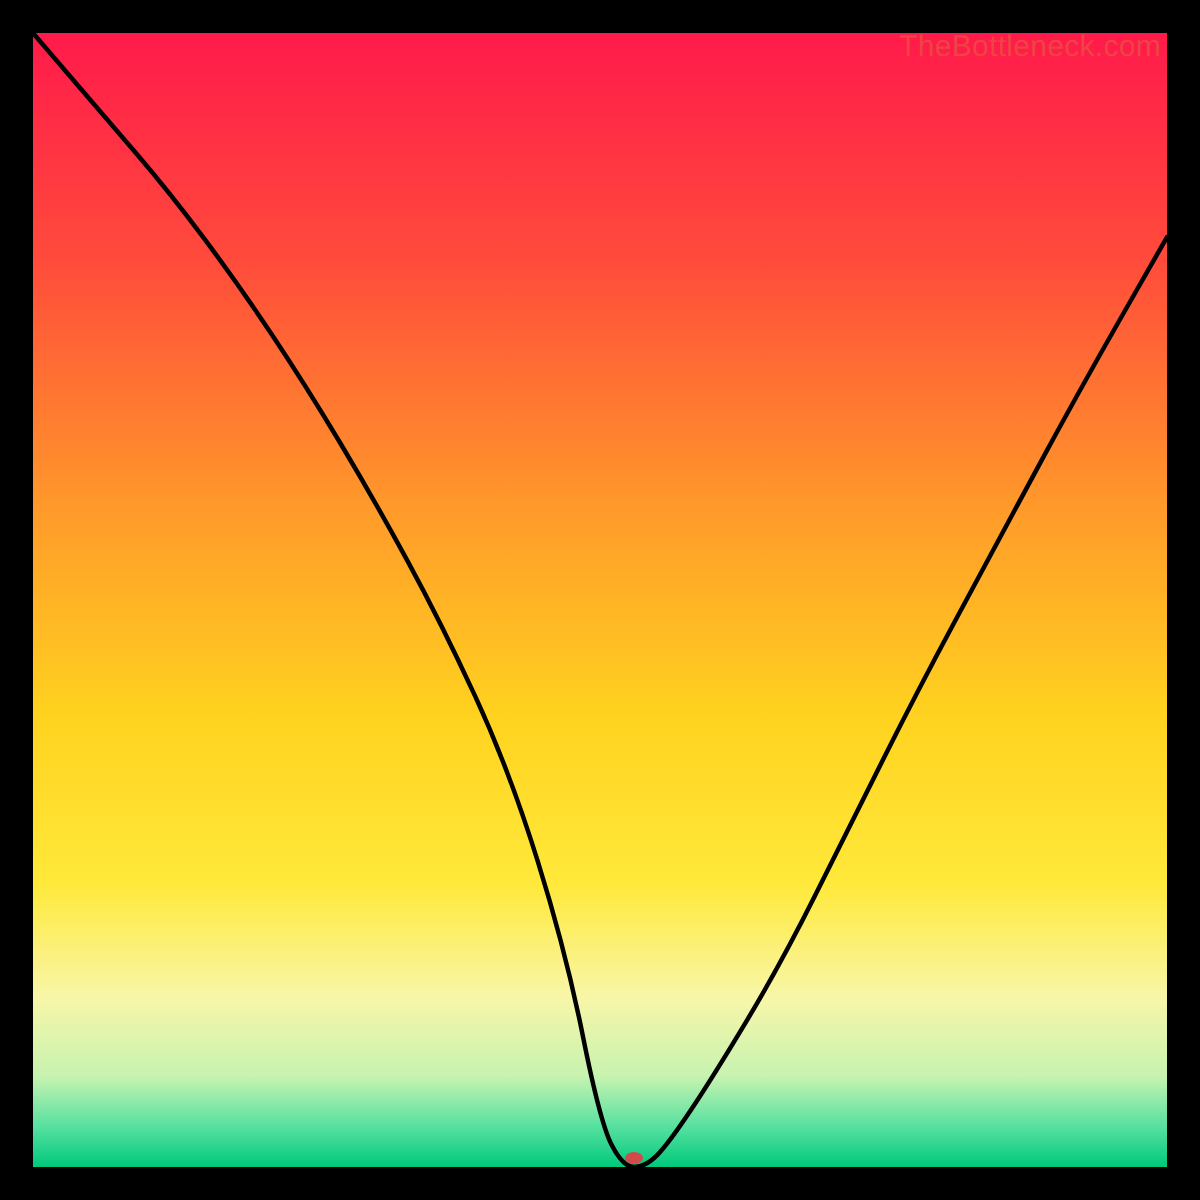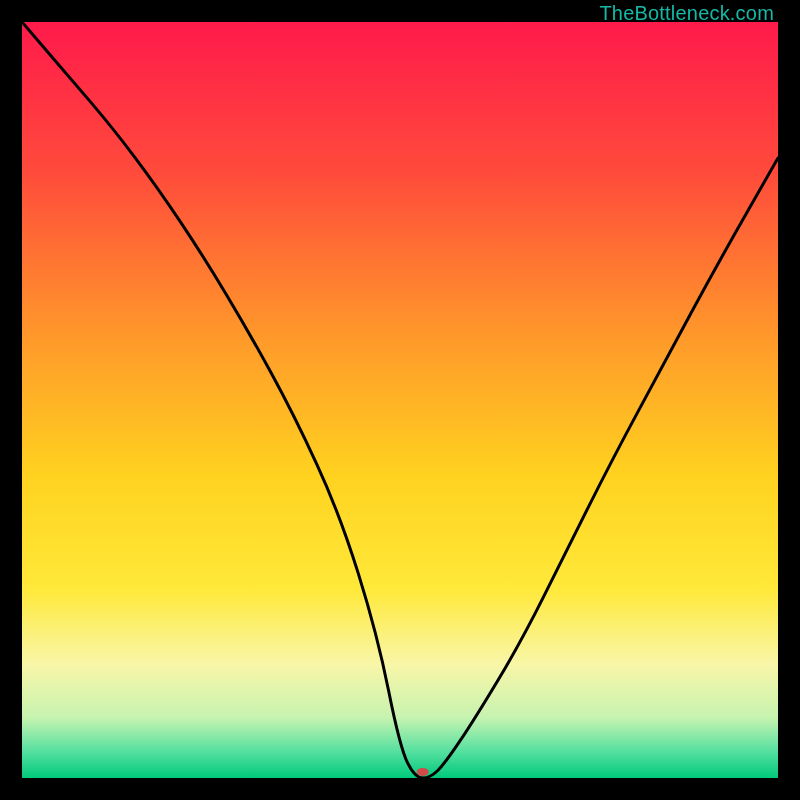--- a/index.html
+++ b/index.html
@@ -22,23 +22,23 @@
   .plot {
     position: absolute;
     left: 0;
     top: 0;
     width: 756px;
     height: 756px;
     display: block;
   }
   .watermark {
     position: absolute;
-    top: 2px;
+    top: 20px;
     right: 26px;
-    color: #14b8a6;
+    color: #ef4444;
     font-size: 20px;
     font-weight: 500;
     letter-spacing: 0.2px;
     user-select: none;
   }
 </style>
 </head>
 <body>
 
 <div class="frame">

